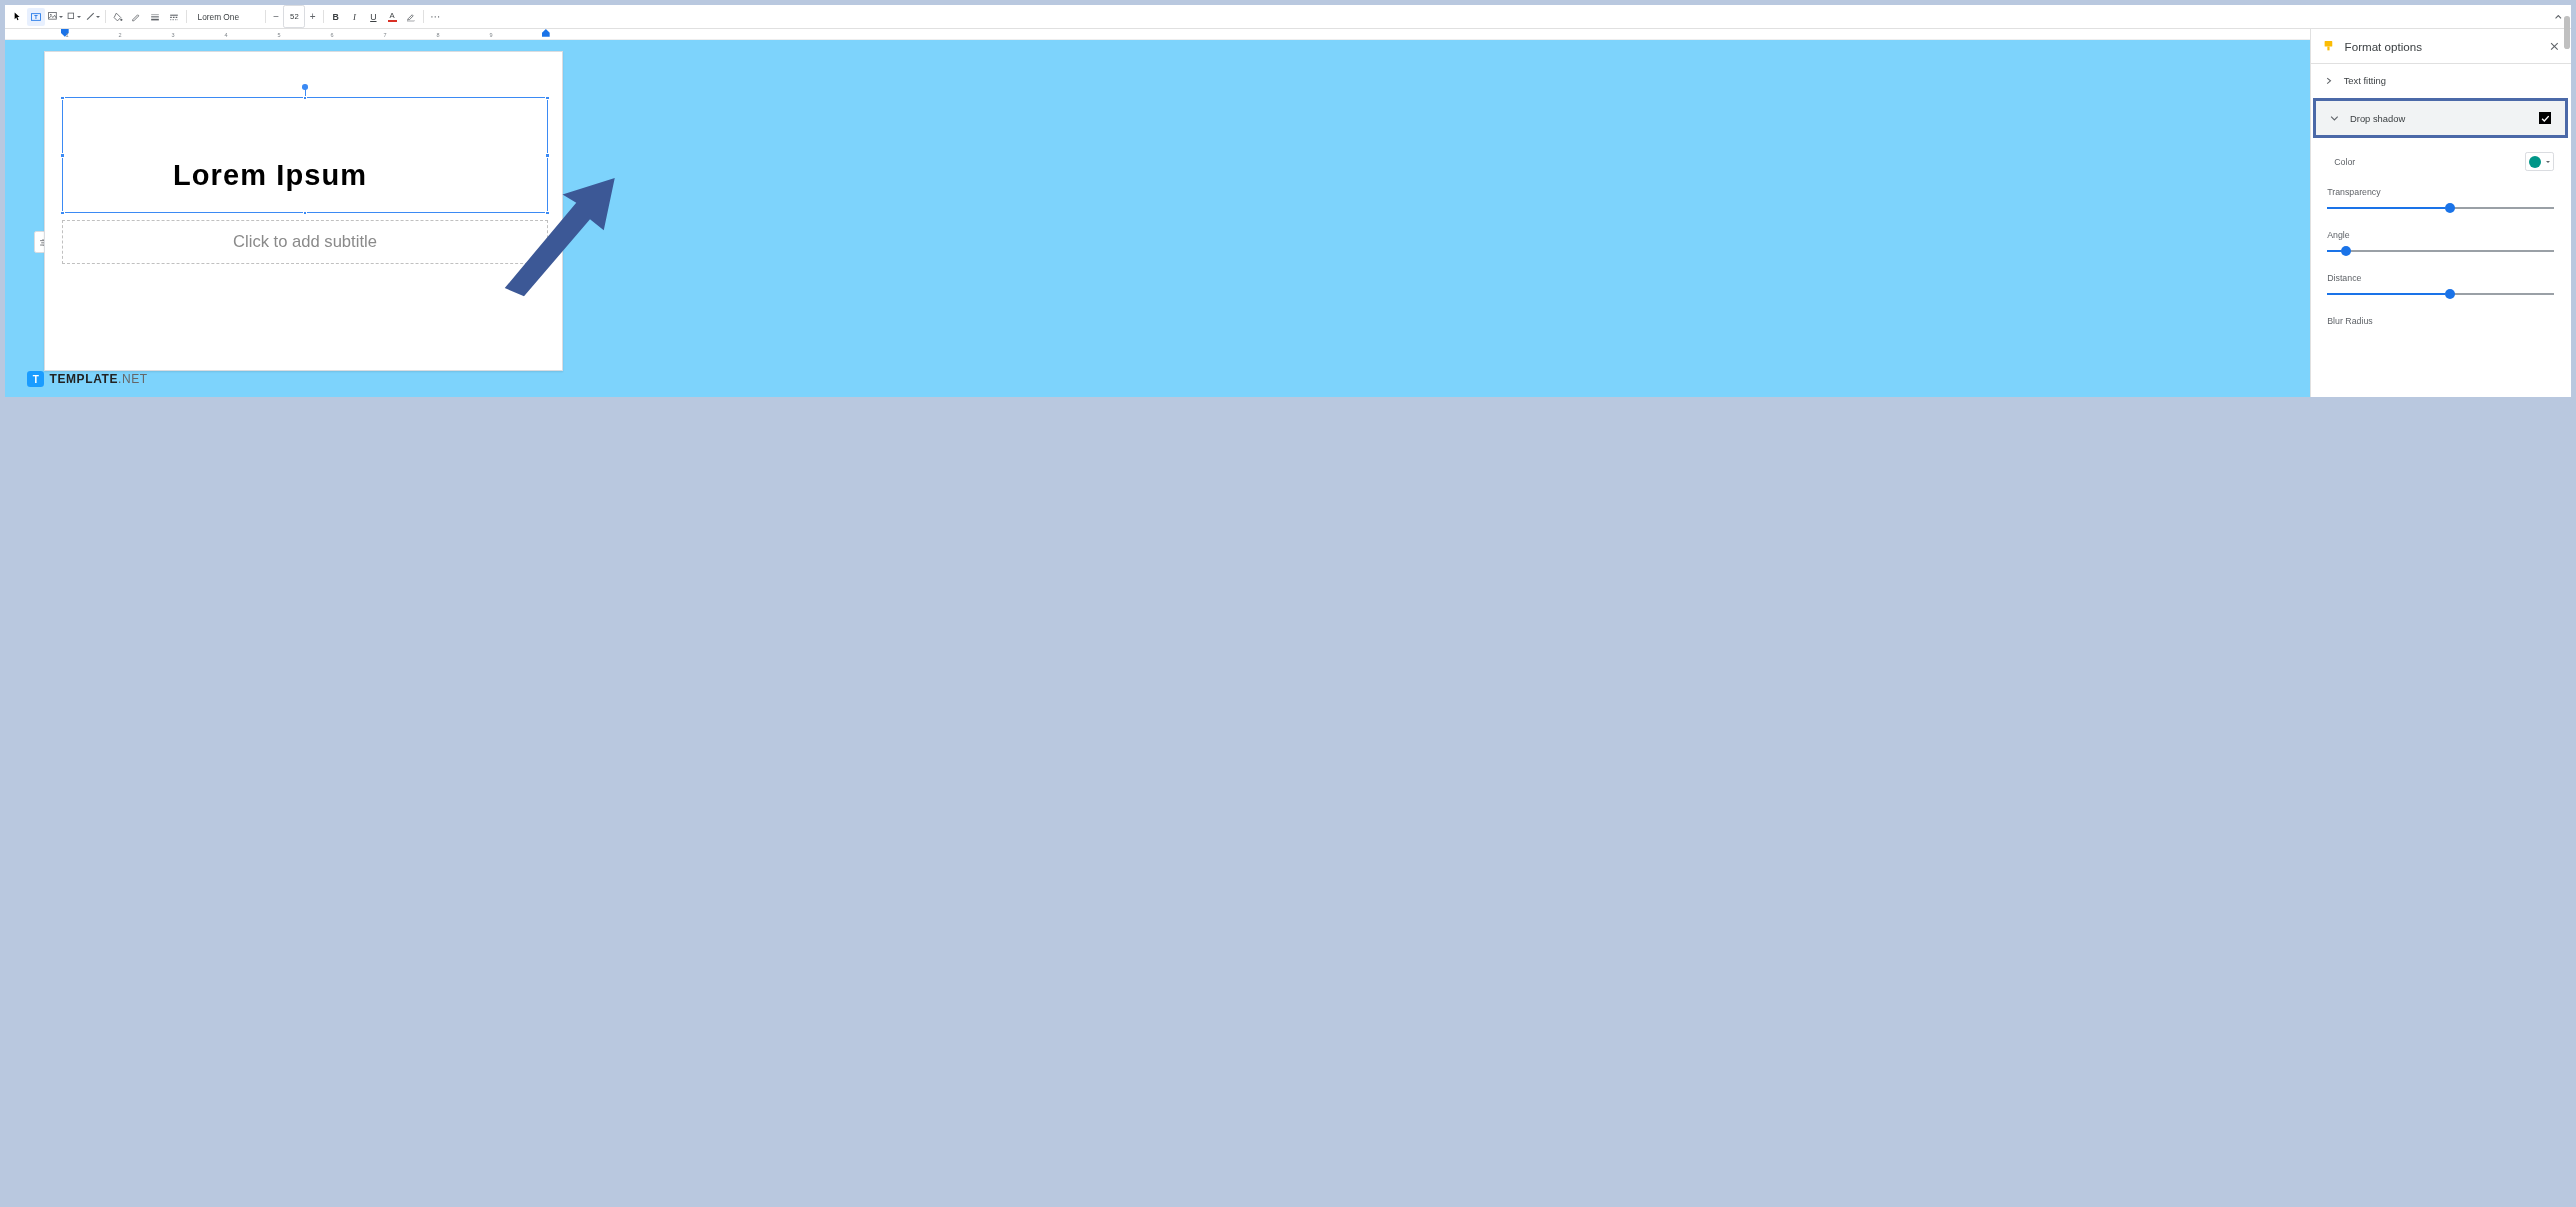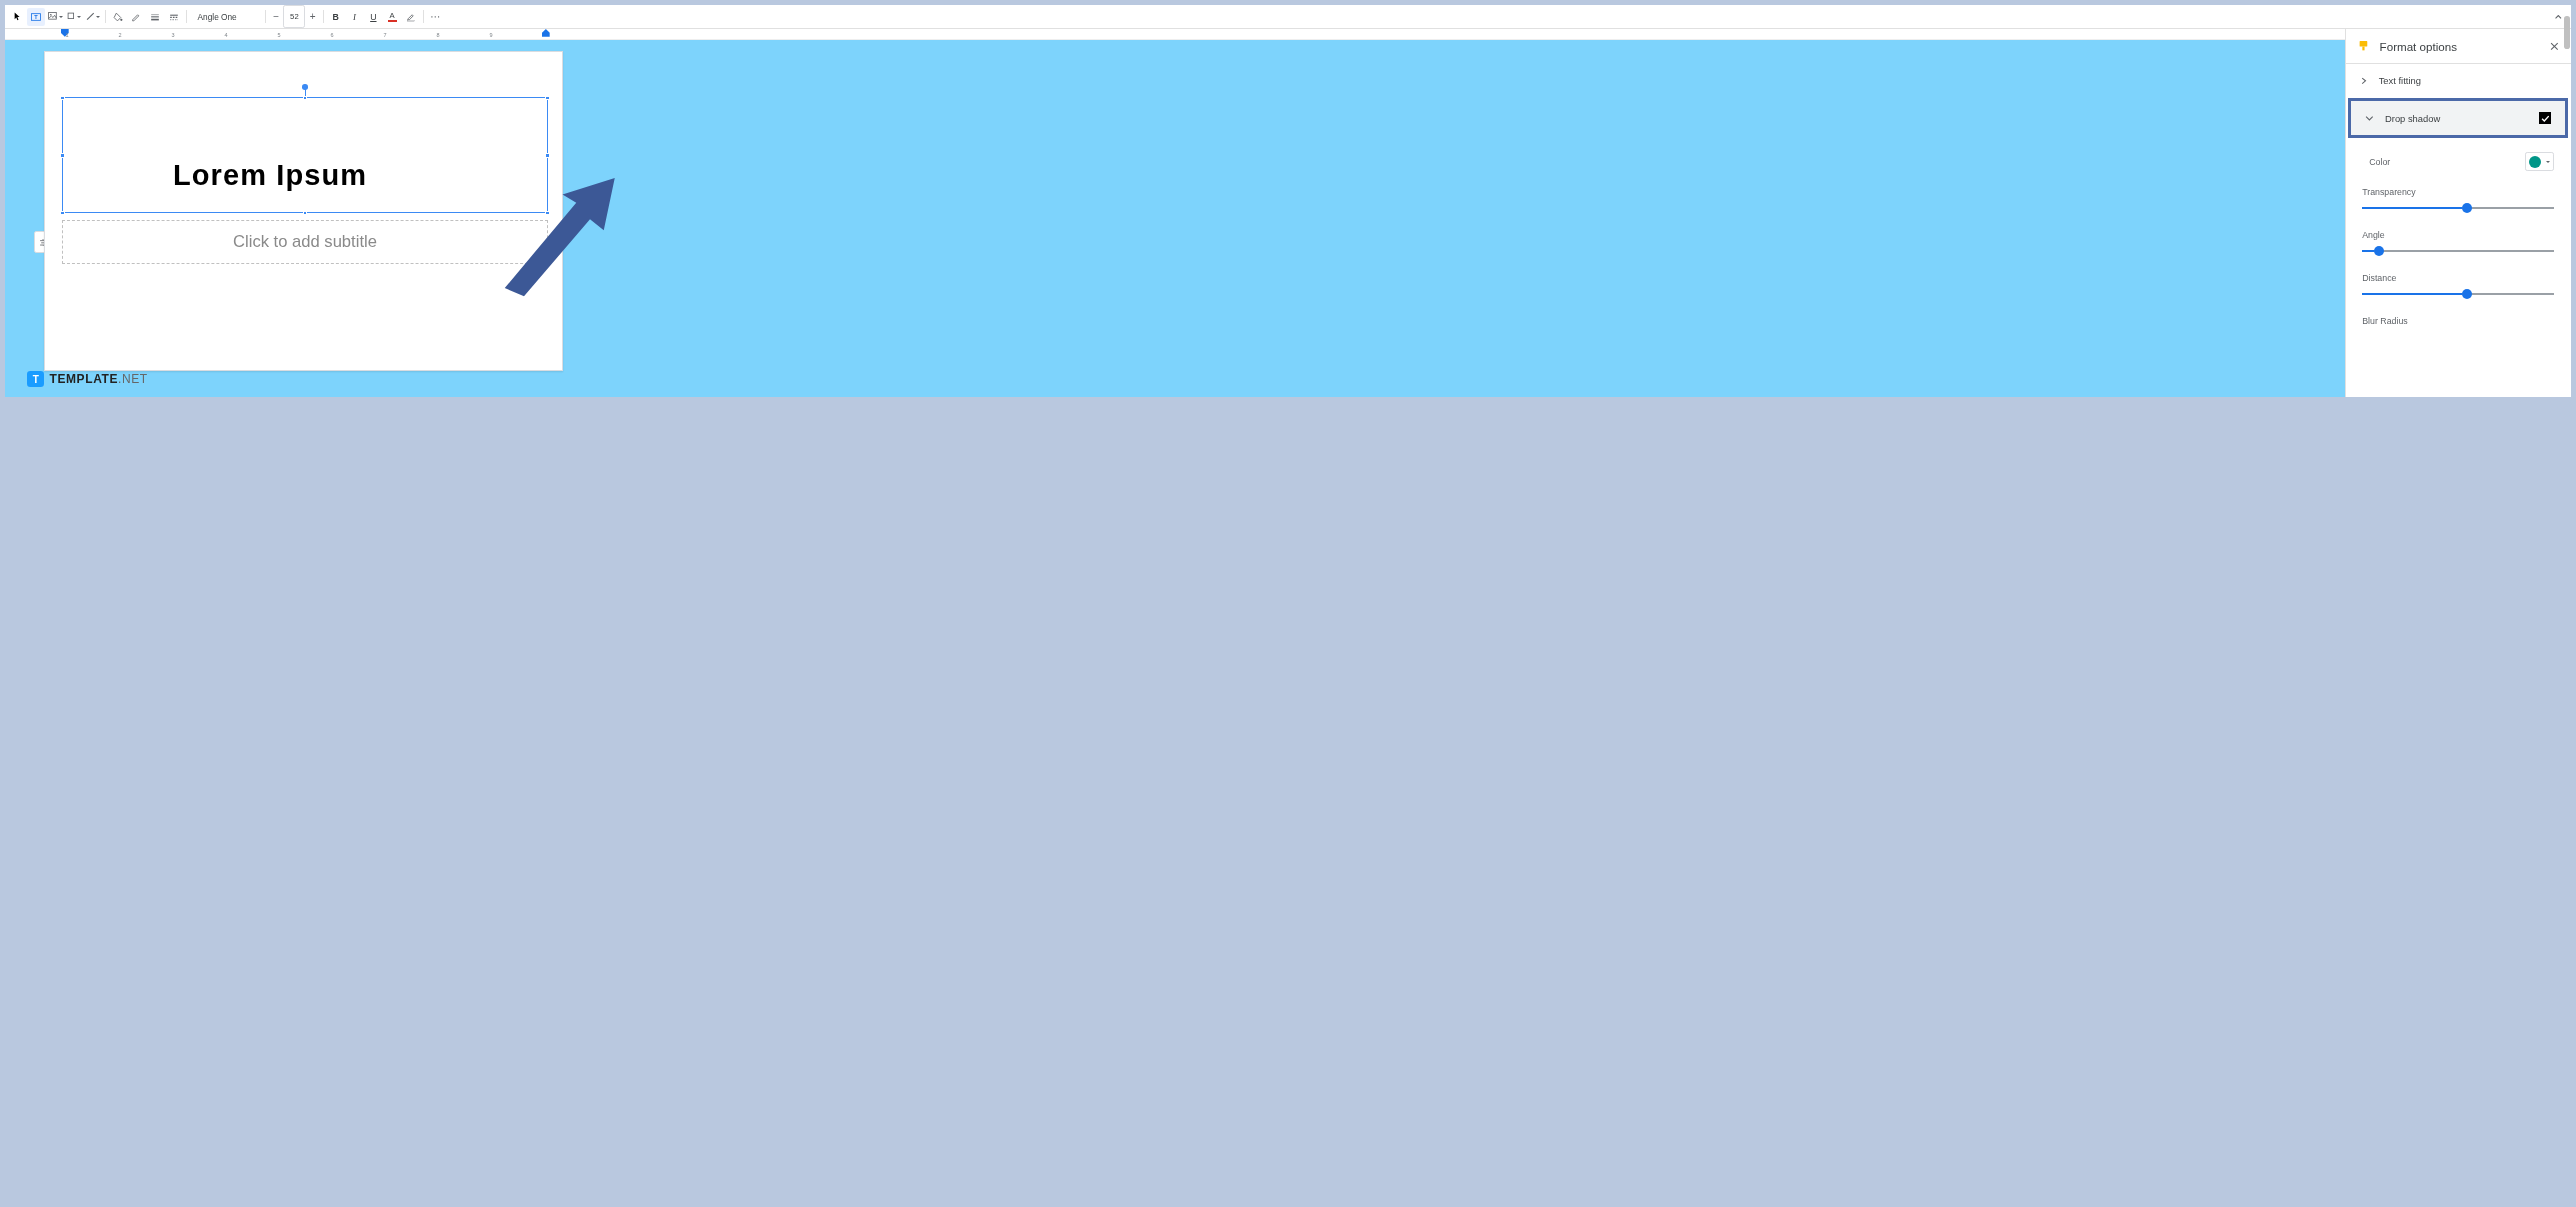--- a/index.html
+++ b/index.html
@@ -26,21 +26,21 @@
 .handle.ml { left: -2.8px; top: 50%; margin-top: -2.2px; } .handle.mr { right: -2.8px; top: 50%; margin-top: -2.2px; }
 .handle.bl { left: -2.8px; bottom: -2.8px; } .handle.bm { left: 50%; bottom: -2.8px; margin-left: -2.2px; } .handle.br { right: -2.8px; bottom: -2.8px; }
 .rotate-handle { position: absolute; left: 50%; top: -14.4px; margin-left: -2.8px; width: 5.5px; height: 5.5px; background: #3b8af4; border-radius: 50%; }
 .rotate-line { position: absolute; left: 50%; top: -11px; width: 0.6px; height: 8.8px; background: #3b8af4; }
 .title-text { position: absolute; left: 110px; top: 61px; font-family: 'Arial Black', sans-serif; font-weight: 900; font-size: 29px; color: #000; letter-spacing: 1.1px; }
 .title-text::before { content: ''; position: absolute; left: -7.7px; top: -2.2px; width: 259px; height: 34px; background: #dcdcdc; z-index: -1; }
 .title-shadow { position: absolute; left: 124px; top: 80px; font-family: 'Arial Black', sans-serif; font-weight: 900; font-size: 29px; color: #1aa5a5; letter-spacing: 1.1px; opacity: 0.55; z-index: -2; }
 .subtitle-box { position: absolute; left: 16.6px; top: 168px; width: 486px; height: 44px; border: 0.6px dashed #c0c0c0; display: flex; align-items: center; justify-content: center; }
 .subtitle-text { font-size: 16.6px; color: #8a8a8a; font-family: Liberation Sans, sans-serif; }
 .side-btn { position: absolute; left: 29px; top: 202px; width: 19px; height: 22px; background: #fff; border: 0.6px solid #dadce0; border-radius: 2.2px; display: flex; align-items: center; justify-content: center; cursor: pointer; }
-.panel { width: 226px; background: #fff; border-left: 0.6px solid #e0e0e0; display: flex; flex-direction: column; overflow-y: auto; }
+.panel { width: 261px; background: #fff; border-left: 0.6px solid #e0e0e0; display: flex; flex-direction: column; overflow-y: auto; }
 .panel-head { display: flex; align-items: center; height: 35px; padding: 0 12px; border-bottom: 0.6px solid #e0e0e0; gap: 10px; }
 .panel-title { font-size: 11.6px; color: #3c4043; flex: 1; }
 .panel-close { cursor: pointer; color: #5f6368; font-size: 11px; }
 .section { }
 .section-head { display: flex; align-items: center; padding: 11px 14.4px; cursor: pointer; gap: 11px; }
 .section-chev { color: #5f6368; }
 .section-label { font-size: 9.4px; color: #3c4043; flex: 1; }
 .section-check { width: 12px; height: 12px; background: #000; display: flex; align-items: center; justify-content: center; }
 .highlight-box { border: 3.3px solid #4b69a8; margin: 1.1px 2.2px; background: #f1f3f4; }
 .ctrl-row { padding: 7.7px 16.6px 2.2px 16.6px; }
@@ -119,21 +119,21 @@
     </div>
     <div class="tbtn">
       <svg width="10" height="7.7" viewBox="0 0 18 14">
           <line x1="2" y1="4" x2="16" y2="4" stroke="#5f6368" stroke-width="2"></line>
           <line x1="2" y1="8" x2="16" y2="8" stroke="#5f6368" stroke-width="2" stroke-dasharray="3 2"></line>
           <line x1="2" y1="12" x2="16" y2="12" stroke="#5f6368" stroke-width="2" stroke-dasharray="1 2"></line>
         </svg>
     </div>
     <div class="tsep"></div>
     <div class="font-box">
-      <span>Angle One</span>
+      <span>Lorem One</span>
     </div>
     <div class="tsep"></div>
     <div class="size-group">
       <div class="size-btn">−</div>
       <input class="size-input" value="52" style="">
       <div class="size-btn">+</div>
     </div>
     <div class="tsep"></div>
     <div class="tbtn" style="font-weight:bold;color:#3c4043;font-size:8.8px">B</div>
     <div class="tbtn" style="font-style:italic;color:#3c4043;font-size:8.8px;font-family:serif">I</div>

